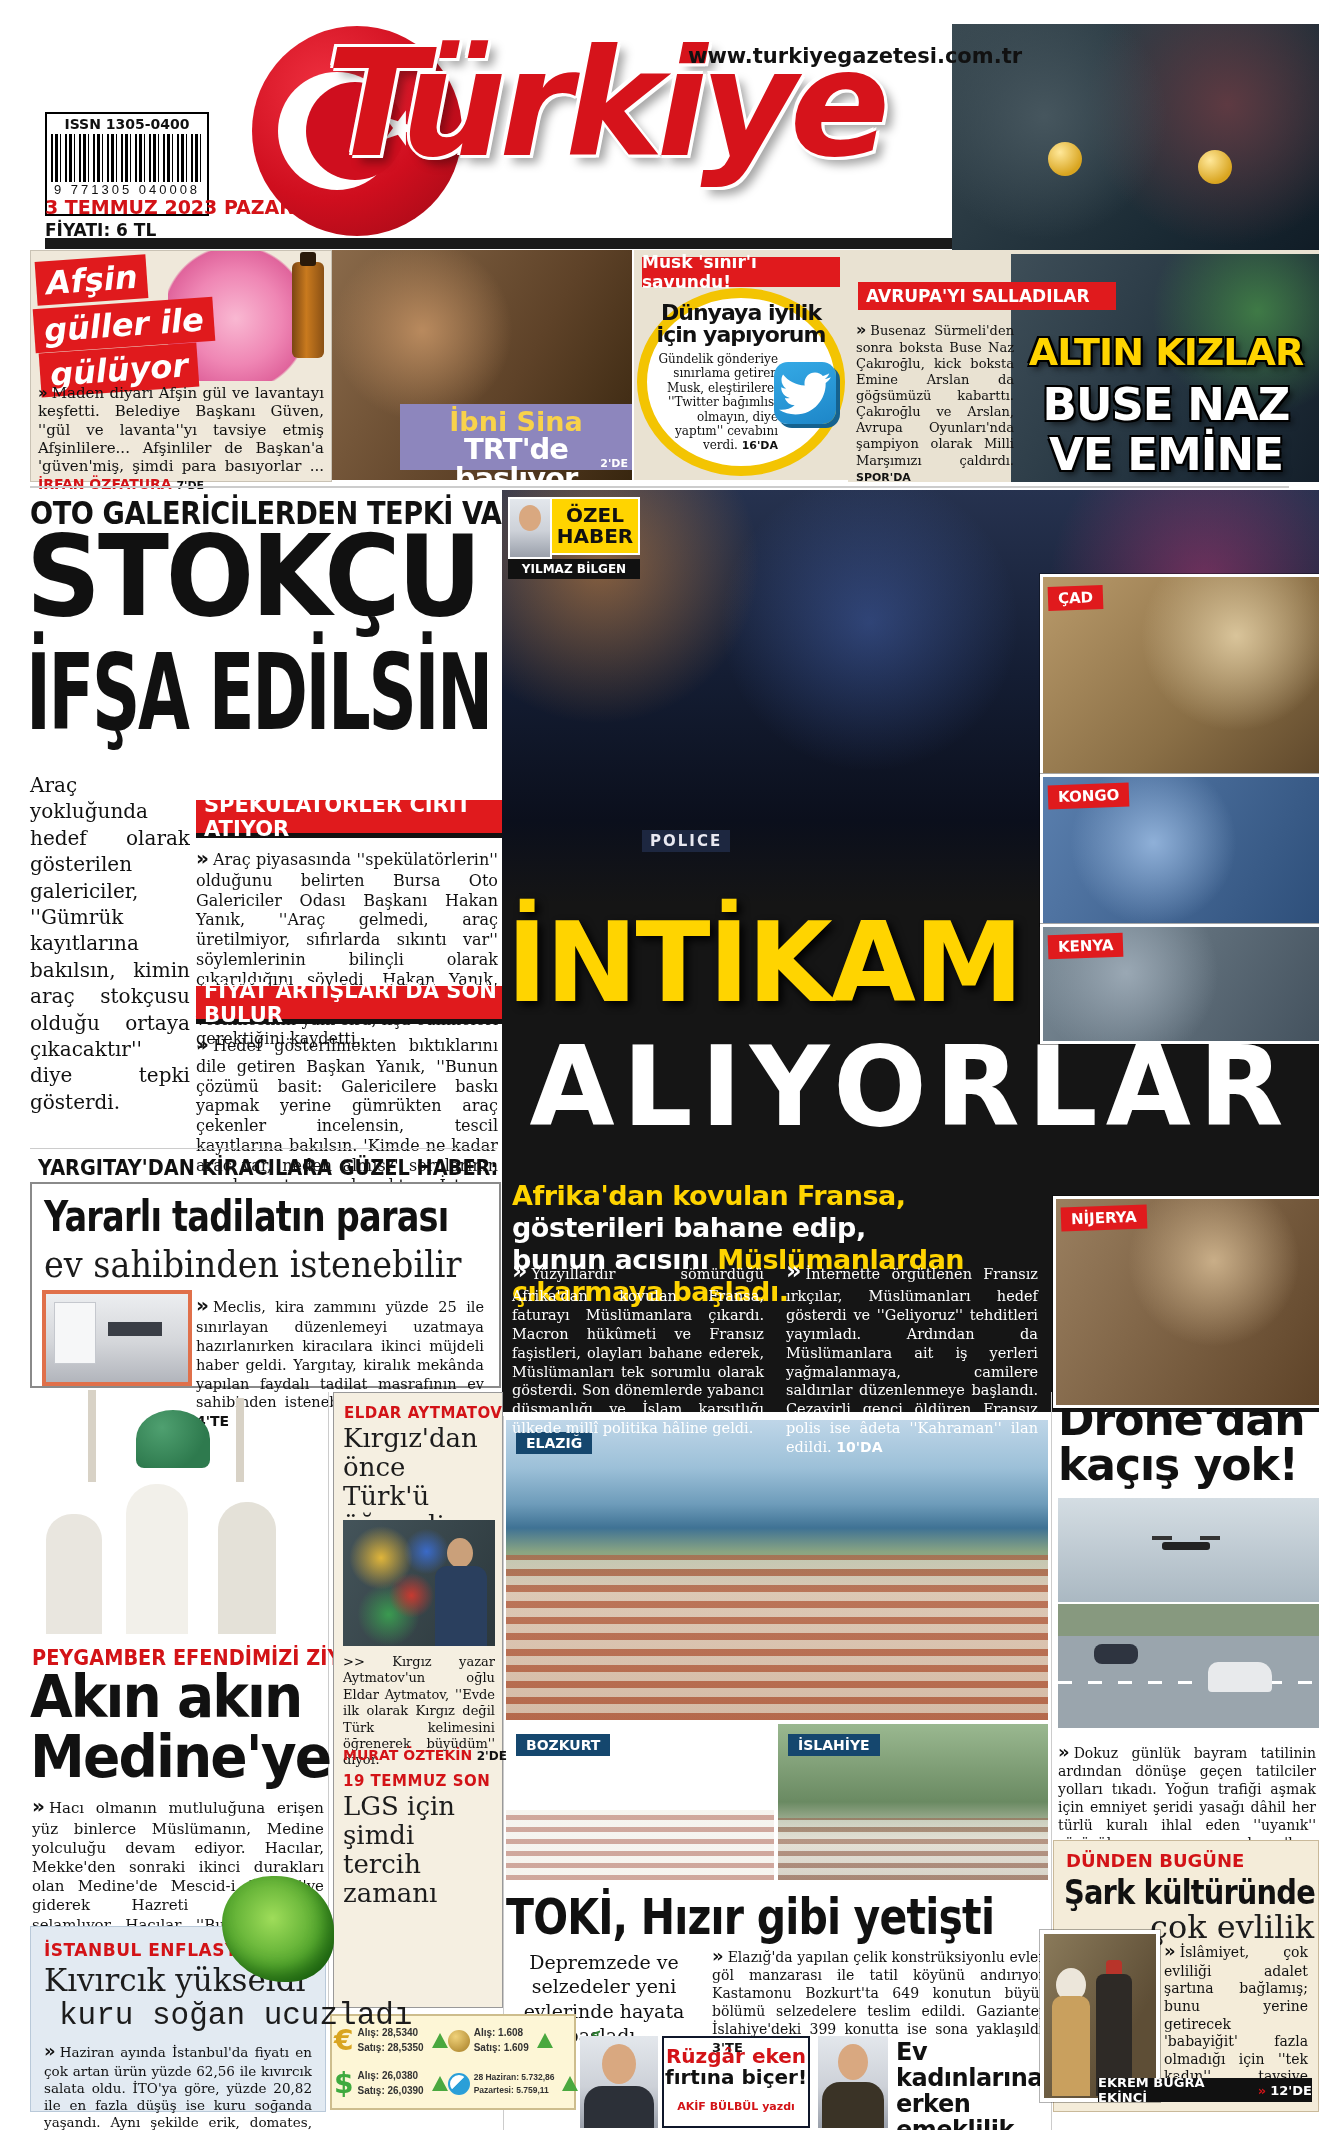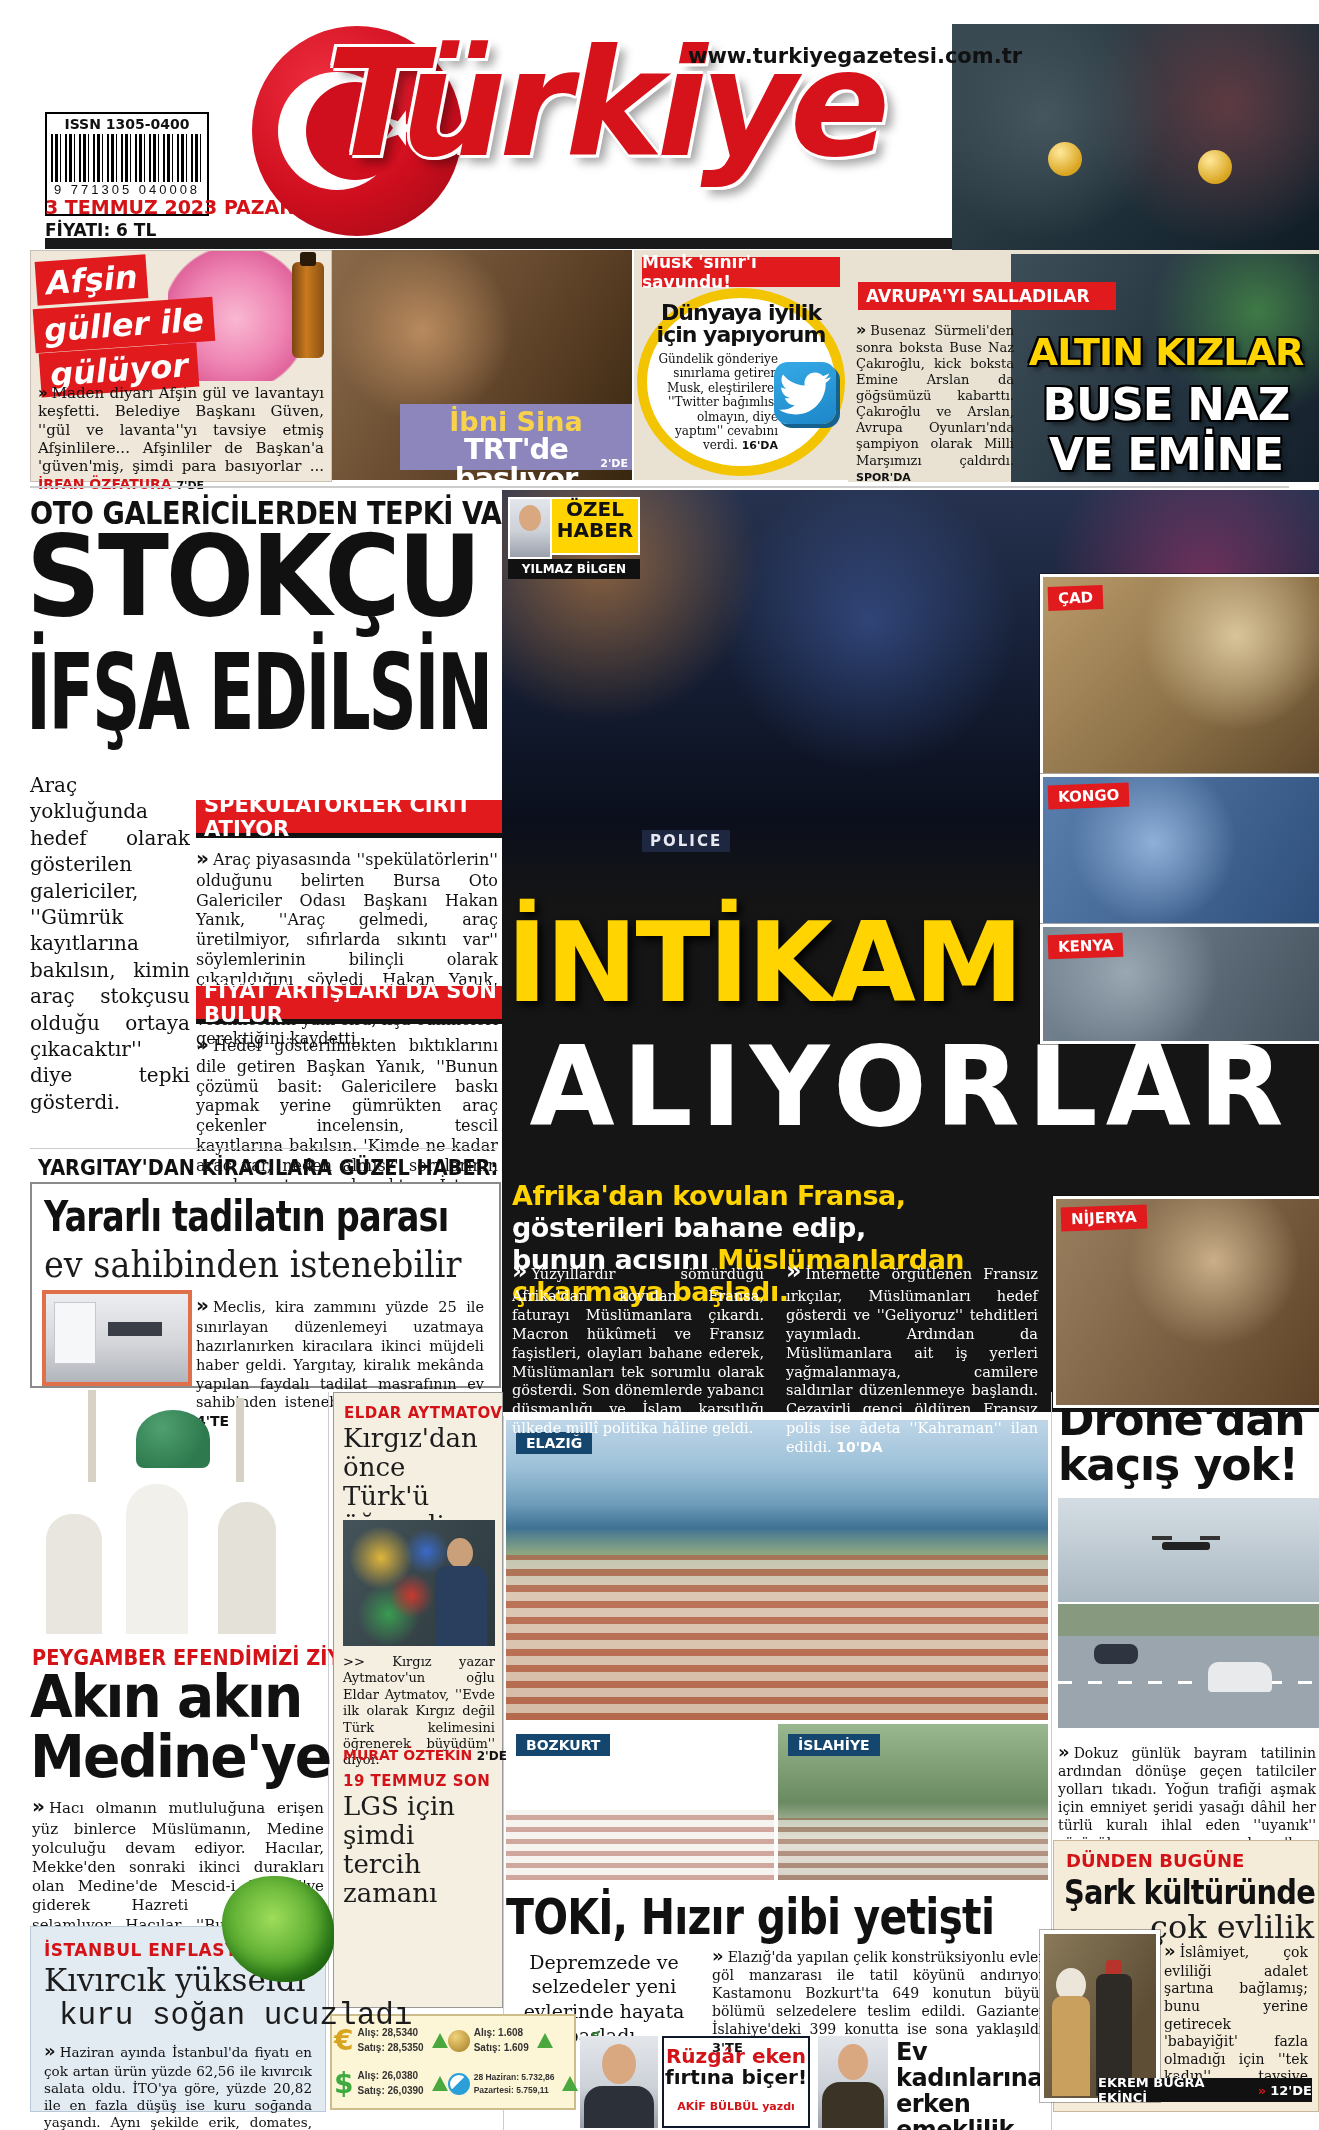--- a/index.html
+++ b/index.html
@@ -128,21 +128,21 @@
   </div>
 
   <div class="abs" style="left:502px;top:490px;width:817px;height:414px;background:radial-gradient(circle at 12% 18%,rgba(220,140,60,.55),transparent 20%),radial-gradient(circle at 86% 22%,rgba(230,60,130,.4),transparent 20%),radial-gradient(circle at 45% 32%,rgba(90,130,230,.35),transparent 28%),linear-gradient(180deg,#26324f 0%,#141d33 45%,#0b0f1c 80%,#151515 100%);">
     <div class="hv" style="position:absolute;left:140px;top:340px;color:#e8e8f0;font-size:15px;background:#1d2740;padding:2px 8px;letter-spacing:2px;">POLICE</div>
   </div>
 
   <div class="abs" style="left:508px;top:497px;display:flex;z-index:5;">
     <div class="portrait" style="width:40px;height:58px;border:2px solid #fff;">
       <div class="pface" style="width:22px;height:26px;margin-top:6px;"></div>
     </div>
-    <div style="width:88px;height:58px;background:#ffd400;border:2px solid #fff;border-left:none;text-align:center;line-height:1.05;padding-top:0;box-sizing:border-box;">
+    <div style="width:88px;height:58px;background:#ffd400;border:2px solid #fff;border-left:none;text-align:center;line-height:1.05;padding-top:6px;box-sizing:border-box;">
       <div class="hv" style="font-size:20px;">ÖZEL</div>
       <div class="hv" style="font-size:20px;">HABER</div>
     </div>
   </div>
   <div class="abs" style="left:508px;top:559px;width:132px;height:20px;background:#111;color:#fff;text-align:center;z-index:5;">
     <span class="hv" style="font-size:12px;line-height:20px;">YILMAZ BİLGEN</span>
   </div>
 
   <div class="abs card" style="left:1040px;top:574px;width:276px;height:196px;background:radial-gradient(circle at 70% 30%,#d9c49a,transparent 40%),linear-gradient(135deg,#b99a6a,#8a6f46 60%,#60492c);z-index:4;"></div>
   <div class="abs tagred" style="left:1048px;top:586px;z-index:5;transform:rotate(-2deg);">ÇAD</div>

